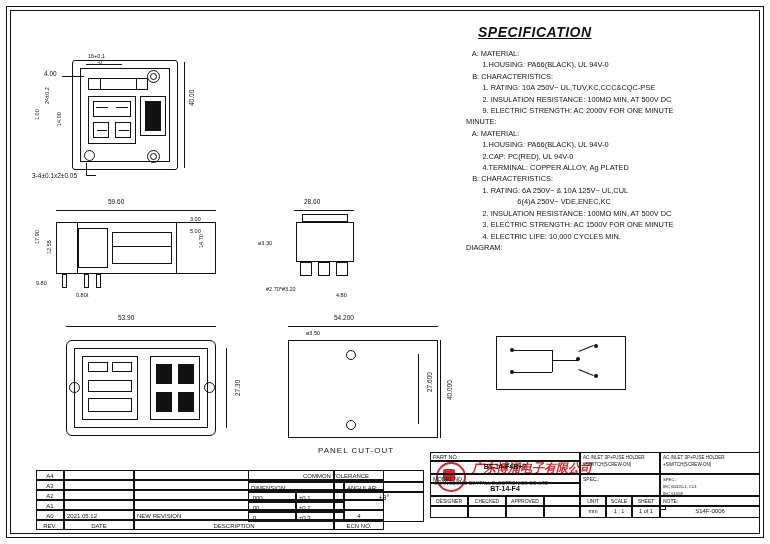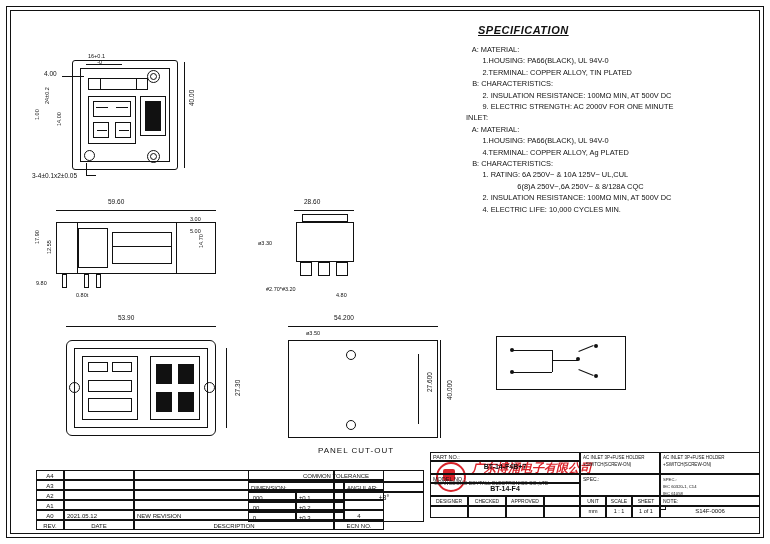--- a/index.html
+++ b/index.html
@@ -2,21 +2,21 @@
 <html><head>
 <meta charset="utf-8">
 <style>
   html,body{margin:0;padding:0;background:#ffffff;}
   body{width:770px;height:544px;font-family:"Liberation Sans",sans-serif;color:#111;}
   #sheet{position:relative;width:770px;height:544px;box-sizing:border-box;}
   .frame{position:absolute;left:6px;top:6px;width:758px;height:532px;border:1.5px solid #111;box-sizing:border-box;}
   .inner{position:absolute;left:10px;top:10px;width:750px;height:524px;border:1px solid #111;box-sizing:border-box;}
   .abs{position:absolute;}
   .txt8{font-size:8px;white-space:pre;}
-  .ttl{font-size:11px;font-weight:bold;text-decoration:underline;font-style:italic;letter-spacing:.5px;}
+  .ttl{font-size:14px;font-weight:bold;text-decoration:underline;font-style:italic;letter-spacing:.5px;}
   .dim{font-size:6.5px;white-space:pre;}
   .dim5{font-size:5.5px;white-space:pre;}
   .line{position:absolute;background:#111;}
   .h{height:1px;}
   .v{width:1px;}
   .box{position:absolute;border:1px solid #111;box-sizing:border-box;}
   .boxb{position:absolute;border:1.4px solid #111;box-sizing:border-box;}
   
   #spec{position:absolute;left:466px;top:24px;width:290px;}
   #spec .ttl{display:block;margin-left:12px;margin-bottom:8px;}
@@ -147,38 +147,41 @@
     <div class="line v abs" style="left:418px;top:354px;height:70px;"></div>
     <div class="line v abs" style="left:440px;top:340px;height:98px;"></div>
     <div class="abs txt8" style="left:318px;top:446px;letter-spacing:1px;">PANEL CUT-OUT</div>
   </div>
 
   <div id="spec">
     <span class="ttl">SPECIFICATION</span>
     <div id="spec-lines">
         <div class="sline">   A: MATERIAL:</div>
         <div class="sline">        1.HOUSING: PA66(BLACK), UL 94V-0</div>
-        <div class="sline">        2.TERMINAL: COPPER ALLOY, TIN PLATED</div>
         <div class="sline"></div>
         <div class="sline">   B: CHARACTERISTICS:</div>
+        <div class="sline">        1. RATING: 10A 250V~ UL,TUV,KC,CCC&amp;CQC-PSE</div>
         <div class="sline">        2. INSULATION RESISTANCE: 100MΩ MIN, AT 500V DC</div>
         <div class="sline">        9. ELECTRIC STRENGTH: AC 2000V FOR ONE MINUTE</div>
         <div class="sline"></div>
-        <div class="sline">INLET:</div>
+        <div class="sline">MINUTE:</div>
         <div class="sline">   A: MATERIAL:</div>
         <div class="sline">        1.HOUSING: PA66(BLACK), UL 94V-0</div>
+        <div class="sline">        2.CAP: PC(RED), UL 94V-0</div>
         <div class="sline">        4.TERMINAL: COPPER ALLOY, Ag PLATED</div>
         <div class="sline"></div>
         <div class="sline">   B: CHARACTERISTICS:</div>
         <div class="sline">        1. RATING: 6A 250V~ &amp; 10A 125V~ UL,CUL</div>
-        <div class="sline">                         6(8)A 250V~,6A 250V~ &amp; 8/128A CQC</div>
+        <div class="sline">                         6(4)A 250V~ VDE,ENEC,KC</div>
         <div class="sline"></div>
         <div class="sline">        2. INSULATION RESISTANCE: 100MΩ MIN, AT 500V DC</div>
+        <div class="sline">        3. ELECTRIC STRENGTH: AC 1500V FOR ONE MINUTE</div>
         <div class="sline">        4. ELECTRIC LIFE: 10,000 CYCLES MIN.</div>
         <div class="sline"></div>
+        <div class="sline">DIAGRAM:</div>
       </div>
   </div>
 
   <div>
     <div class="box abs" style="left:496px;top:336px;width:130px;height:54px;"></div>
     <div class="line h abs" style="left:512px;top:350px;width:40px;"></div>
     <div class="line h abs" style="left:512px;top:372px;width:40px;"></div>
     <div class="line v abs" style="left:552px;top:350px;height:22px;"></div>
     <div class="line h abs" style="left:552px;top:360px;width:26px;"></div>
     <div class="line abs" style="left:578px;top:348px;width:16px;height:1px;transform:rotate(-22deg);"></div>

